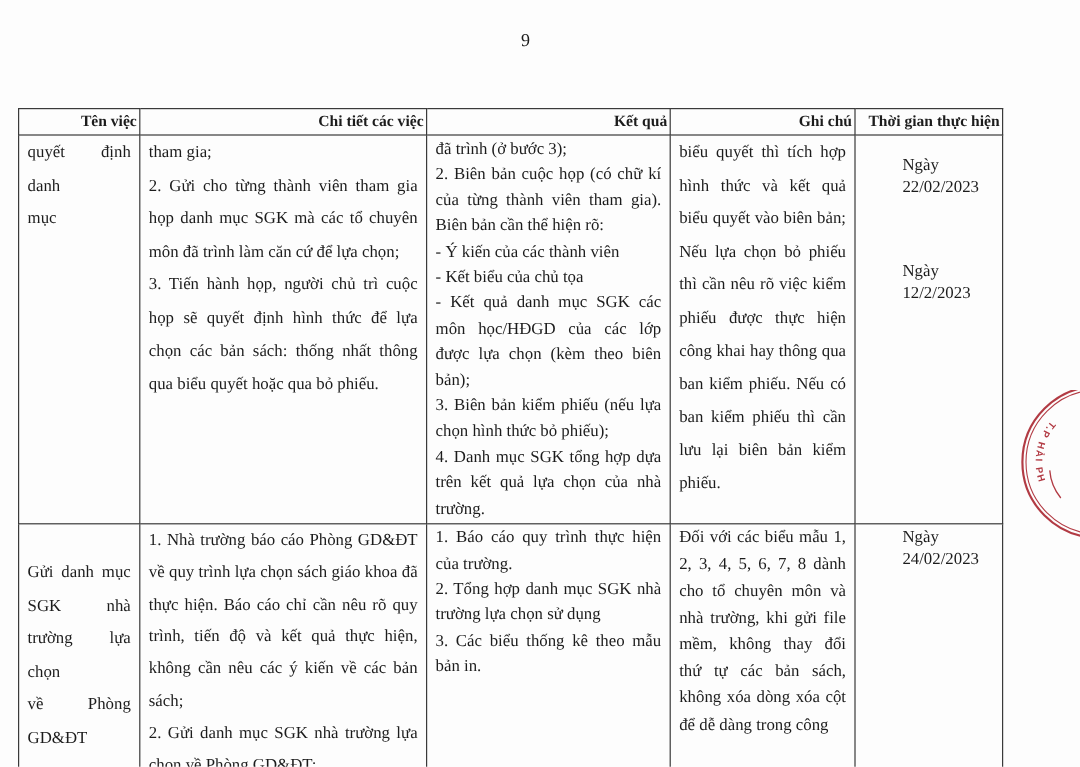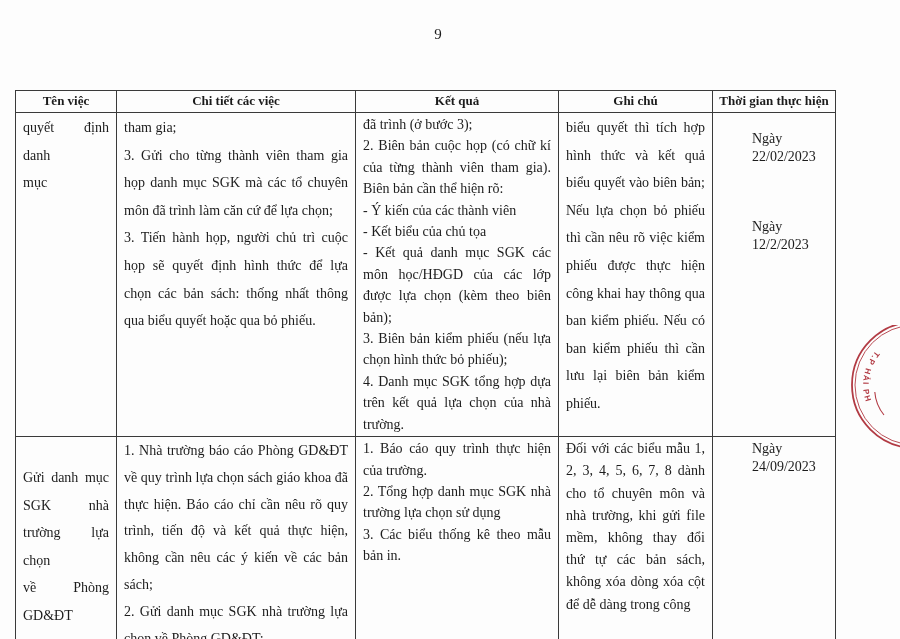--- a/index.html
+++ b/index.html
@@ -28,21 +28,21 @@
   }
   .doc-table th, .doc-table td {
     border: 1px solid #3a3a3a;
     vertical-align: top;
     padding: 1px 7px;
     overflow: hidden;
   }
   .doc-table th {
     font-size: 13px;
     font-weight: bold;
-    text-align: center;
+    text-align: right;
     height: 19px;
     padding: 1px 2px;
     line-height: 18px;
   }
   .doc-table td { font-size: 14px; }
   tr.r1 { height: 283px; }
   tr.r2 { height: 159px; }
   td p { margin: 0; text-align: justify; }
   
   .lhw { line-height: 27.6px; }
@@ -94,21 +94,21 @@
       </tr>
     </thead>
     <tbody>
       <tr class="r1">
         <td class="cell-tv lhw">
           <div class="jline">quyết định danh</div>
           <div class="jline last">mục</div>
         </td>
         <td class="lhw">
           <p>tham gia;</p>
-          <p>3. Gửi cho từng thành viên tham gia họp danh mục SGK mà các tổ chuyên môn đã trình làm căn cứ để lựa chọn;</p>
+          <p>2. Gửi cho từng thành viên tham gia họp danh mục SGK mà các tổ chuyên môn đã trình làm căn cứ để lựa chọn;</p>
           <p>3. Tiến hành họp, người chủ trì cuộc họp sẽ quyết định hình thức để lựa chọn các bản sách: thống nhất thông qua biểu quyết hoặc qua bỏ phiếu.</p>
         </td>
         <td class="lht">
           <p>đã trình (ở bước 3);</p>
           <p>2. Biên bản cuộc họp (có chữ kí của từng thành viên tham gia). Biên bản cần thể hiện rõ:</p>
           <p>- Ý kiến của các thành viên</p>
           <p>- Kết biểu của chủ tọa</p>
           <p>- Kết quả danh mục SGK các môn học/HĐGD của các lớp được lựa chọn (kèm theo biên bản);</p>
           <p>3. Biên bản kiểm phiếu (nếu lựa chọn hình thức bỏ phiếu);</p>
           <p>4. Danh mục SGK tổng hợp dựa trên kết quả lựa chọn của nhà trường.</p>
@@ -135,21 +135,21 @@
         </td>
         <td class="lht">
           <p>1. Báo cáo quy trình thực hiện của trường.</p>
           <p>2. Tổng hợp danh mục SGK nhà trường lựa chọn sử dụng</p>
           <p>3. Các biểu thống kê theo mẫu bản in.</p>
         </td>
         <td class="lht2">
           <p>Đối với các biểu mẫu 1, 2, 3, 4, 5, 6, 7, 8 dành cho tổ chuyên môn và nhà trường, khi gửi file mềm, không thay đổi thứ tự các bản sách, không xóa dòng xóa cột để dễ dàng trong công</p>
         </td>
         <td>
-          <div class="date date-3">Ngày 24/09/2023</div>
+          <div class="date date-3">Ngày 24/02/2023</div>
         </td>
       </tr>
     </tbody>
   </table>
 
   <svg class="stamp" viewBox="0 0 60 125" aria-hidden="true">
 
     <circle cx="75" cy="60" r="63" fill="none" stroke-width="1.8" stroke="#b23b44"></circle>
     <circle cx="75" cy="60" r="60" fill="none" stroke-width="0.9" stroke="#b23b44"></circle>
     <path d="M 34.8 67 A 41 41 0 0 0 44 90" fill="none" stroke-width="1.1" stroke="#b23b44"></path>

